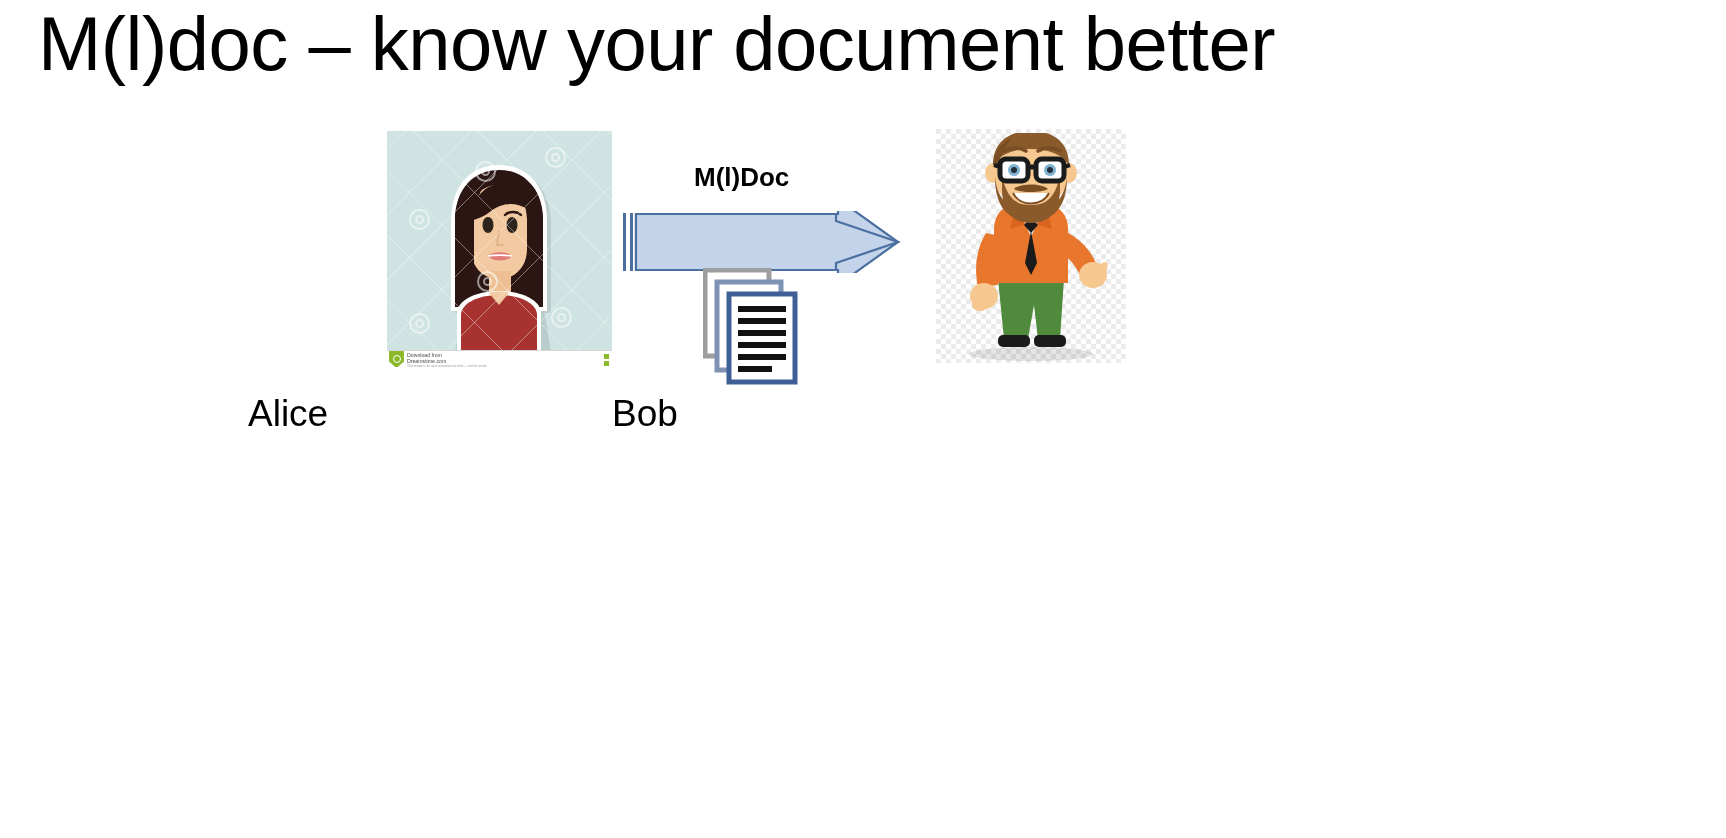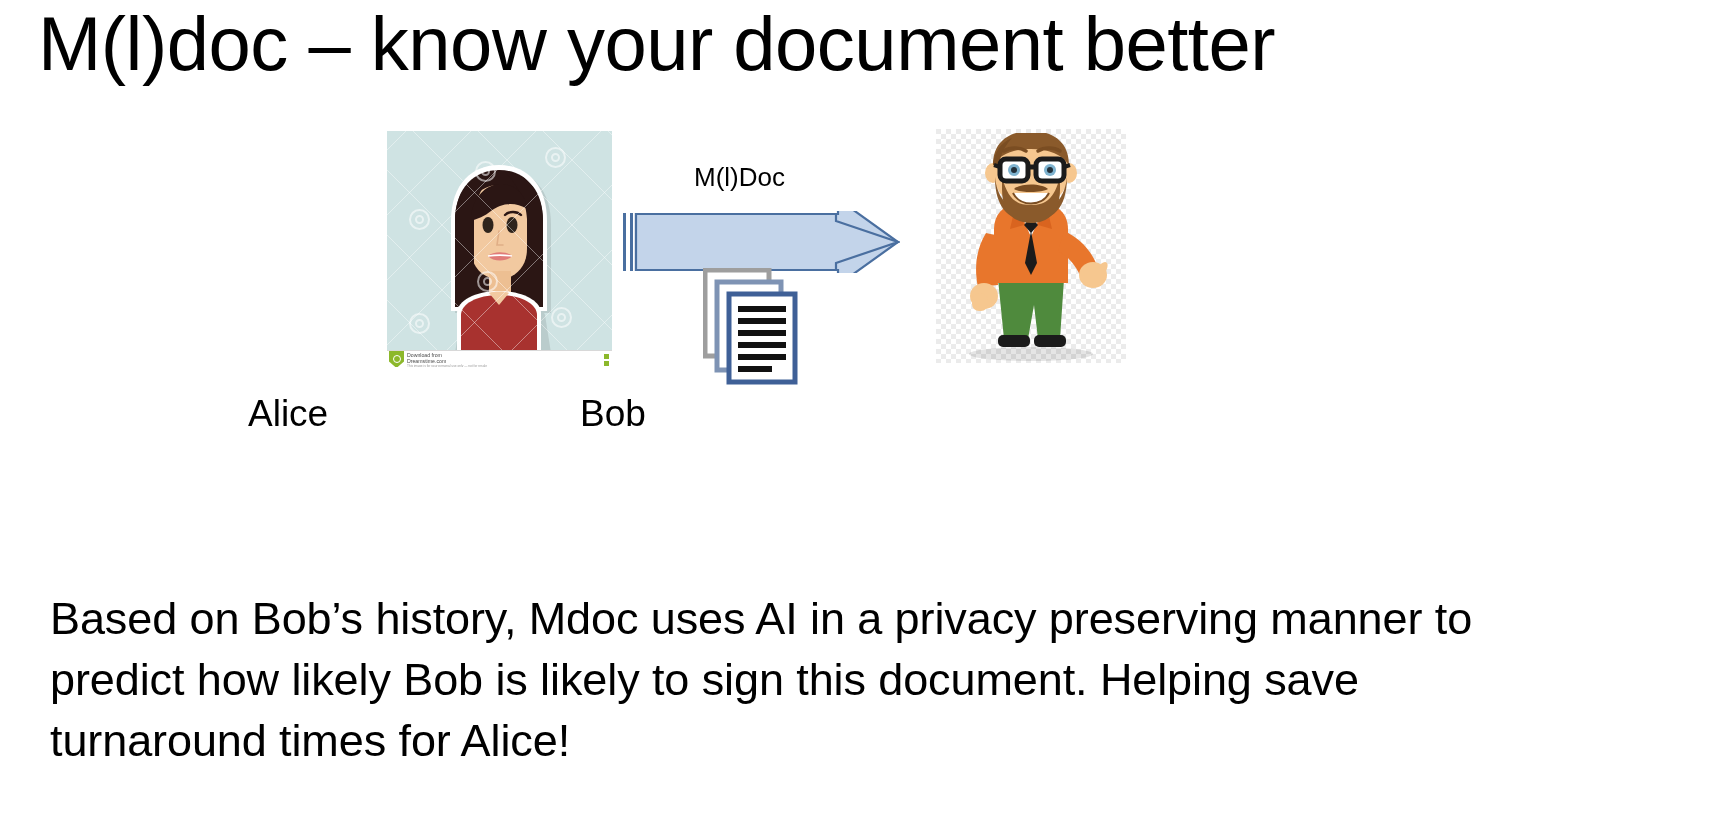--- a/index.html
+++ b/index.html
@@ -156,20 +156,21 @@
   #mdoc-arrow-label {
     position: absolute;
     left: 694px;
     top: 160px;
     width: 220px;
     font-size: 26px;
     line-height: 34px;
     text-align: left;
     color: #000000;
     white-space: nowrap;
+    font-weight: bold;
   }
 
   
   #document-stack {
     position: absolute;
     left: 703px;
     top: 268px;
     width: 96px;
     height: 118px;
   }
@@ -195,21 +196,21 @@
 
   
   .person-caption {
     position: absolute;
     font-size: 37px;
     line-height: 56px;
     color: #000000;
     white-space: nowrap;
   }
   #caption-alice { left: 248px; top: 386px; }
-  #caption-bob   { left: 580px; top: 386px; }
+  #caption-bob   { left: 612px; top: 386px; }
 
   
   #body-text {
     position: absolute;
     left: 50px;
     top: 588px;
     width: 1500px;
     font-size: 45px;
     line-height: 61px;
     color: #000000;
@@ -374,15 +375,14 @@
       <circle cx="100" cy="37" r="3" fill="#23303a"></circle>
 
       <path d="M54 18 C60 14 70 14 76 18" stroke="#7a4d22" stroke-width="3.5" fill="none" stroke-linecap="round"></path>
       <path d="M88 18 C94 14 104 14 110 18" stroke="#7a4d22" stroke-width="3.5" fill="none" stroke-linecap="round"></path>
     </svg>
   </div>
 
   <div class="person-caption" id="caption-alice">Alice</div>
   <div class="person-caption" id="caption-bob">Bob</div>
 
-  <div id="body-text">Based on Bob’s history, Mdoc uses AI in a privacy preserving manner to predict how likely Bob is likely to sign this document. Helping save turnaround times for Alice!</div>
 
 </div>
 
 </body></html>

